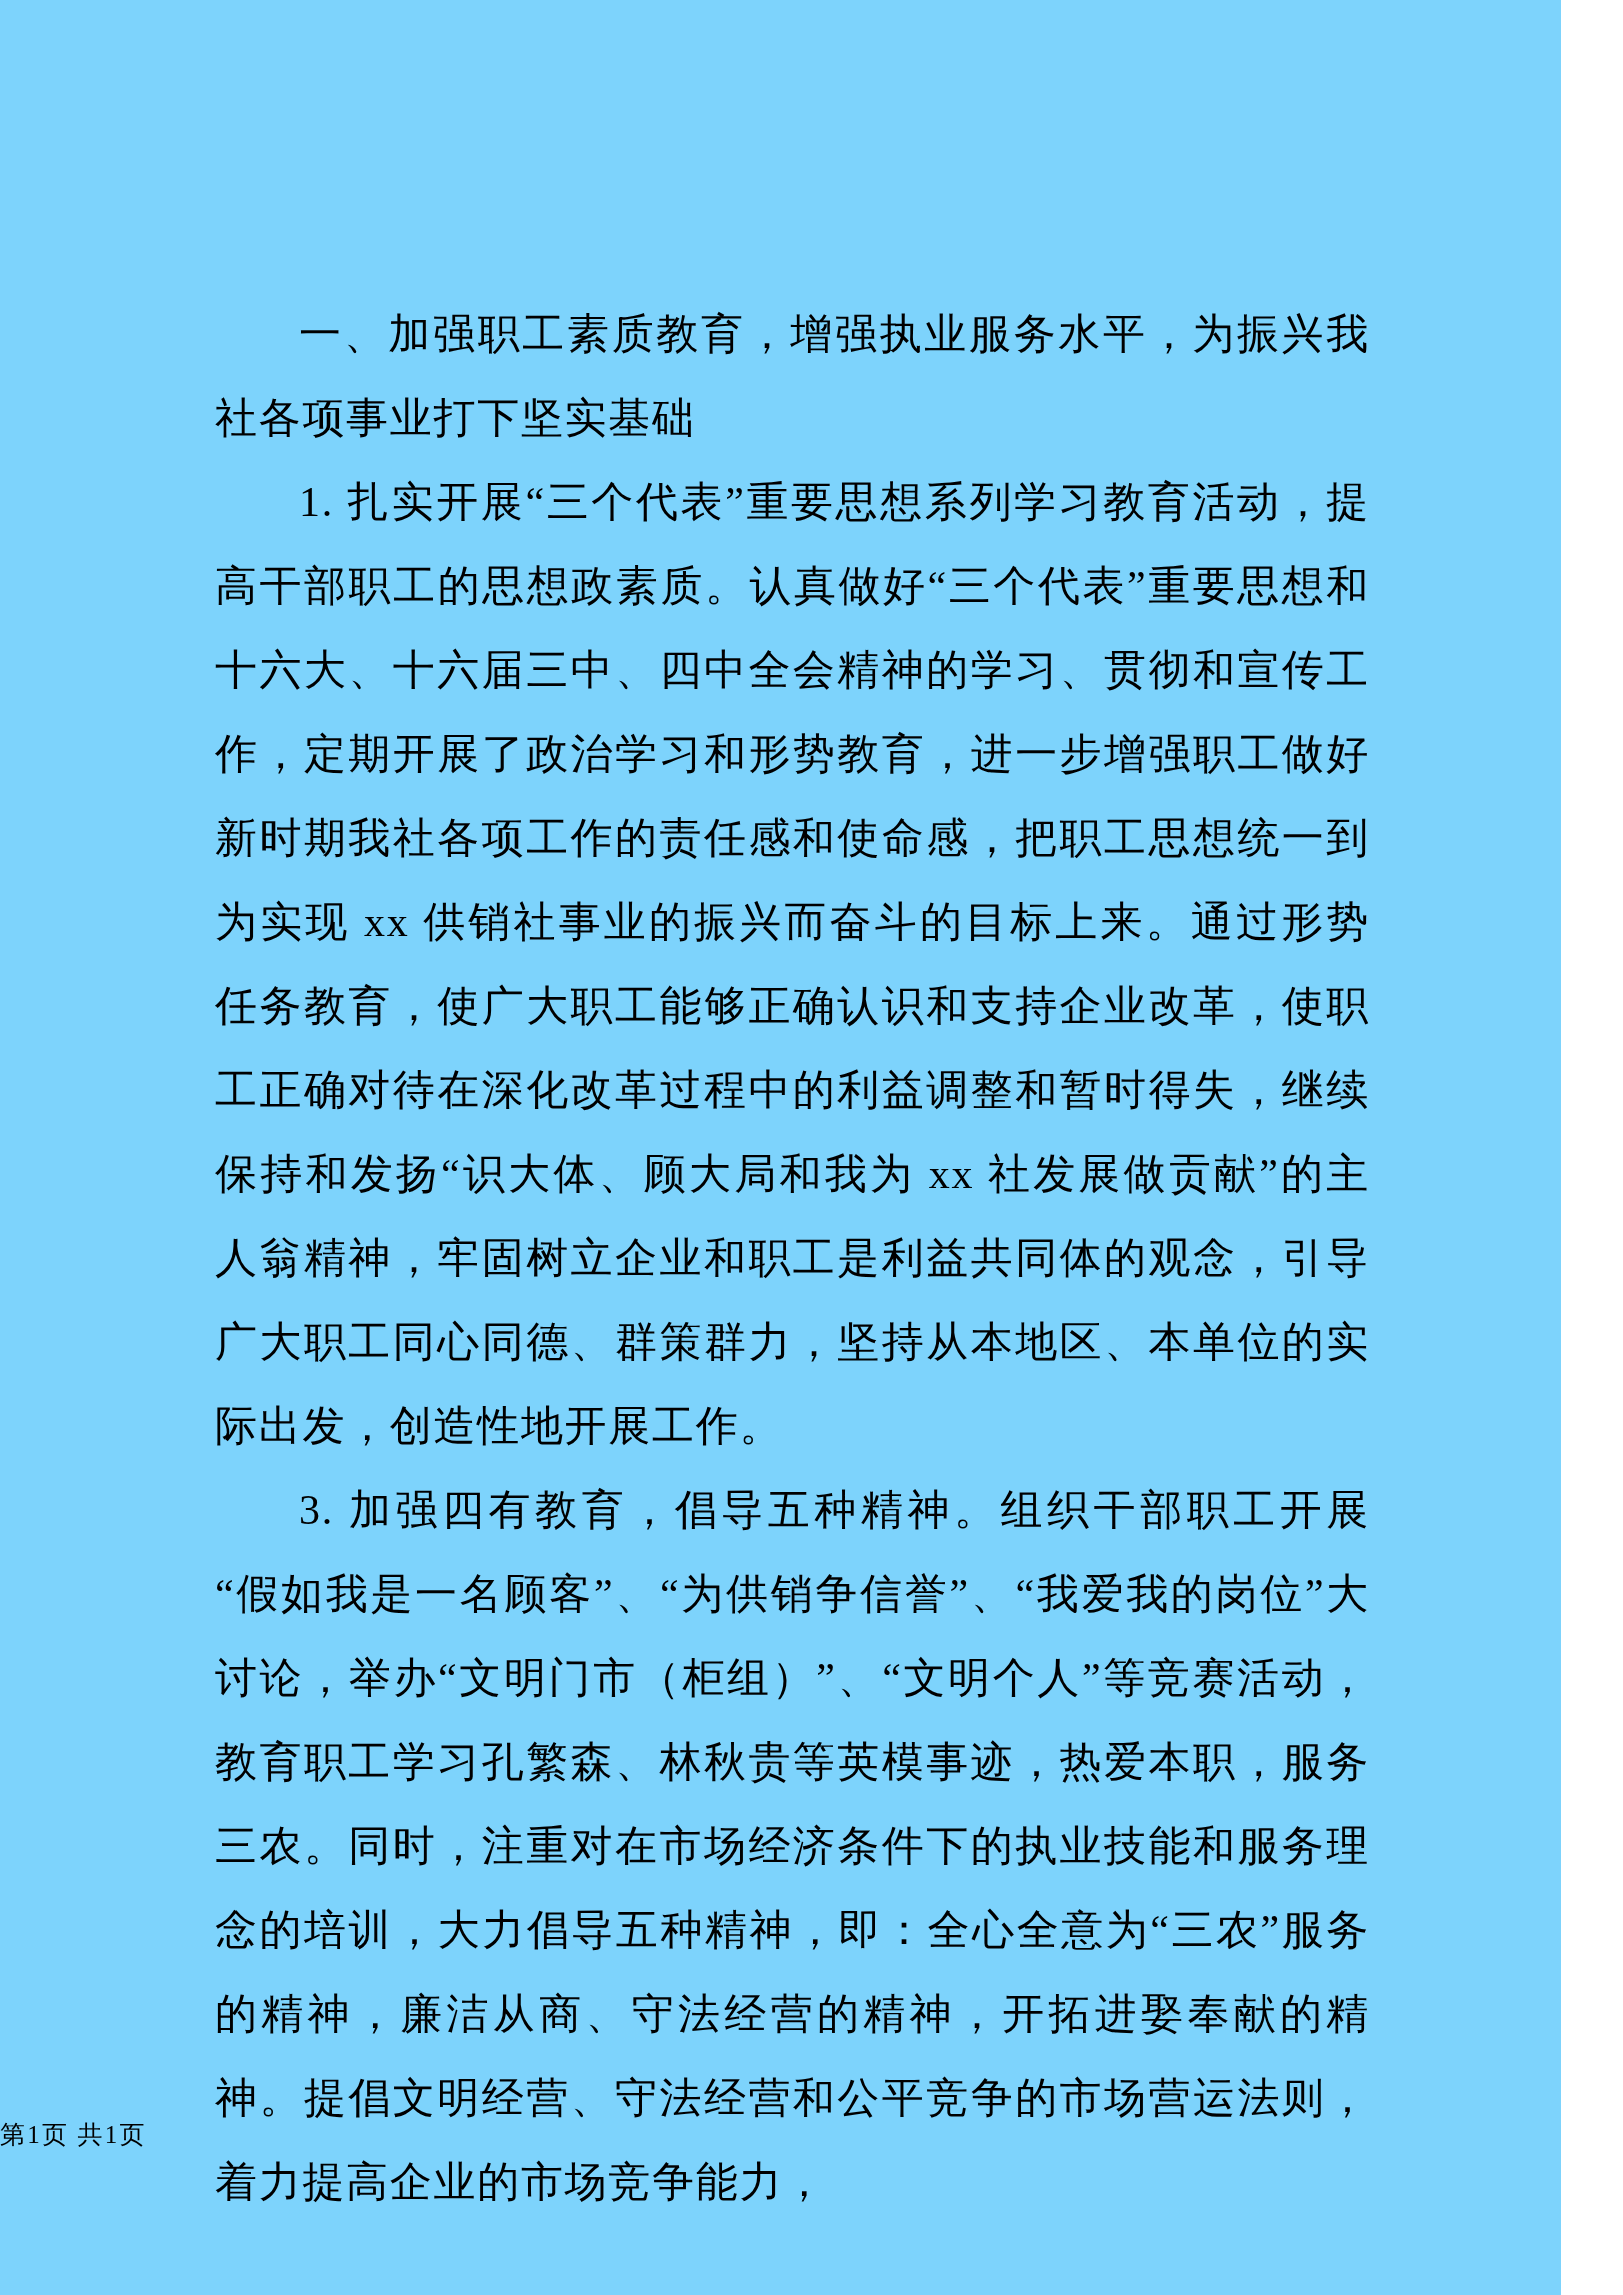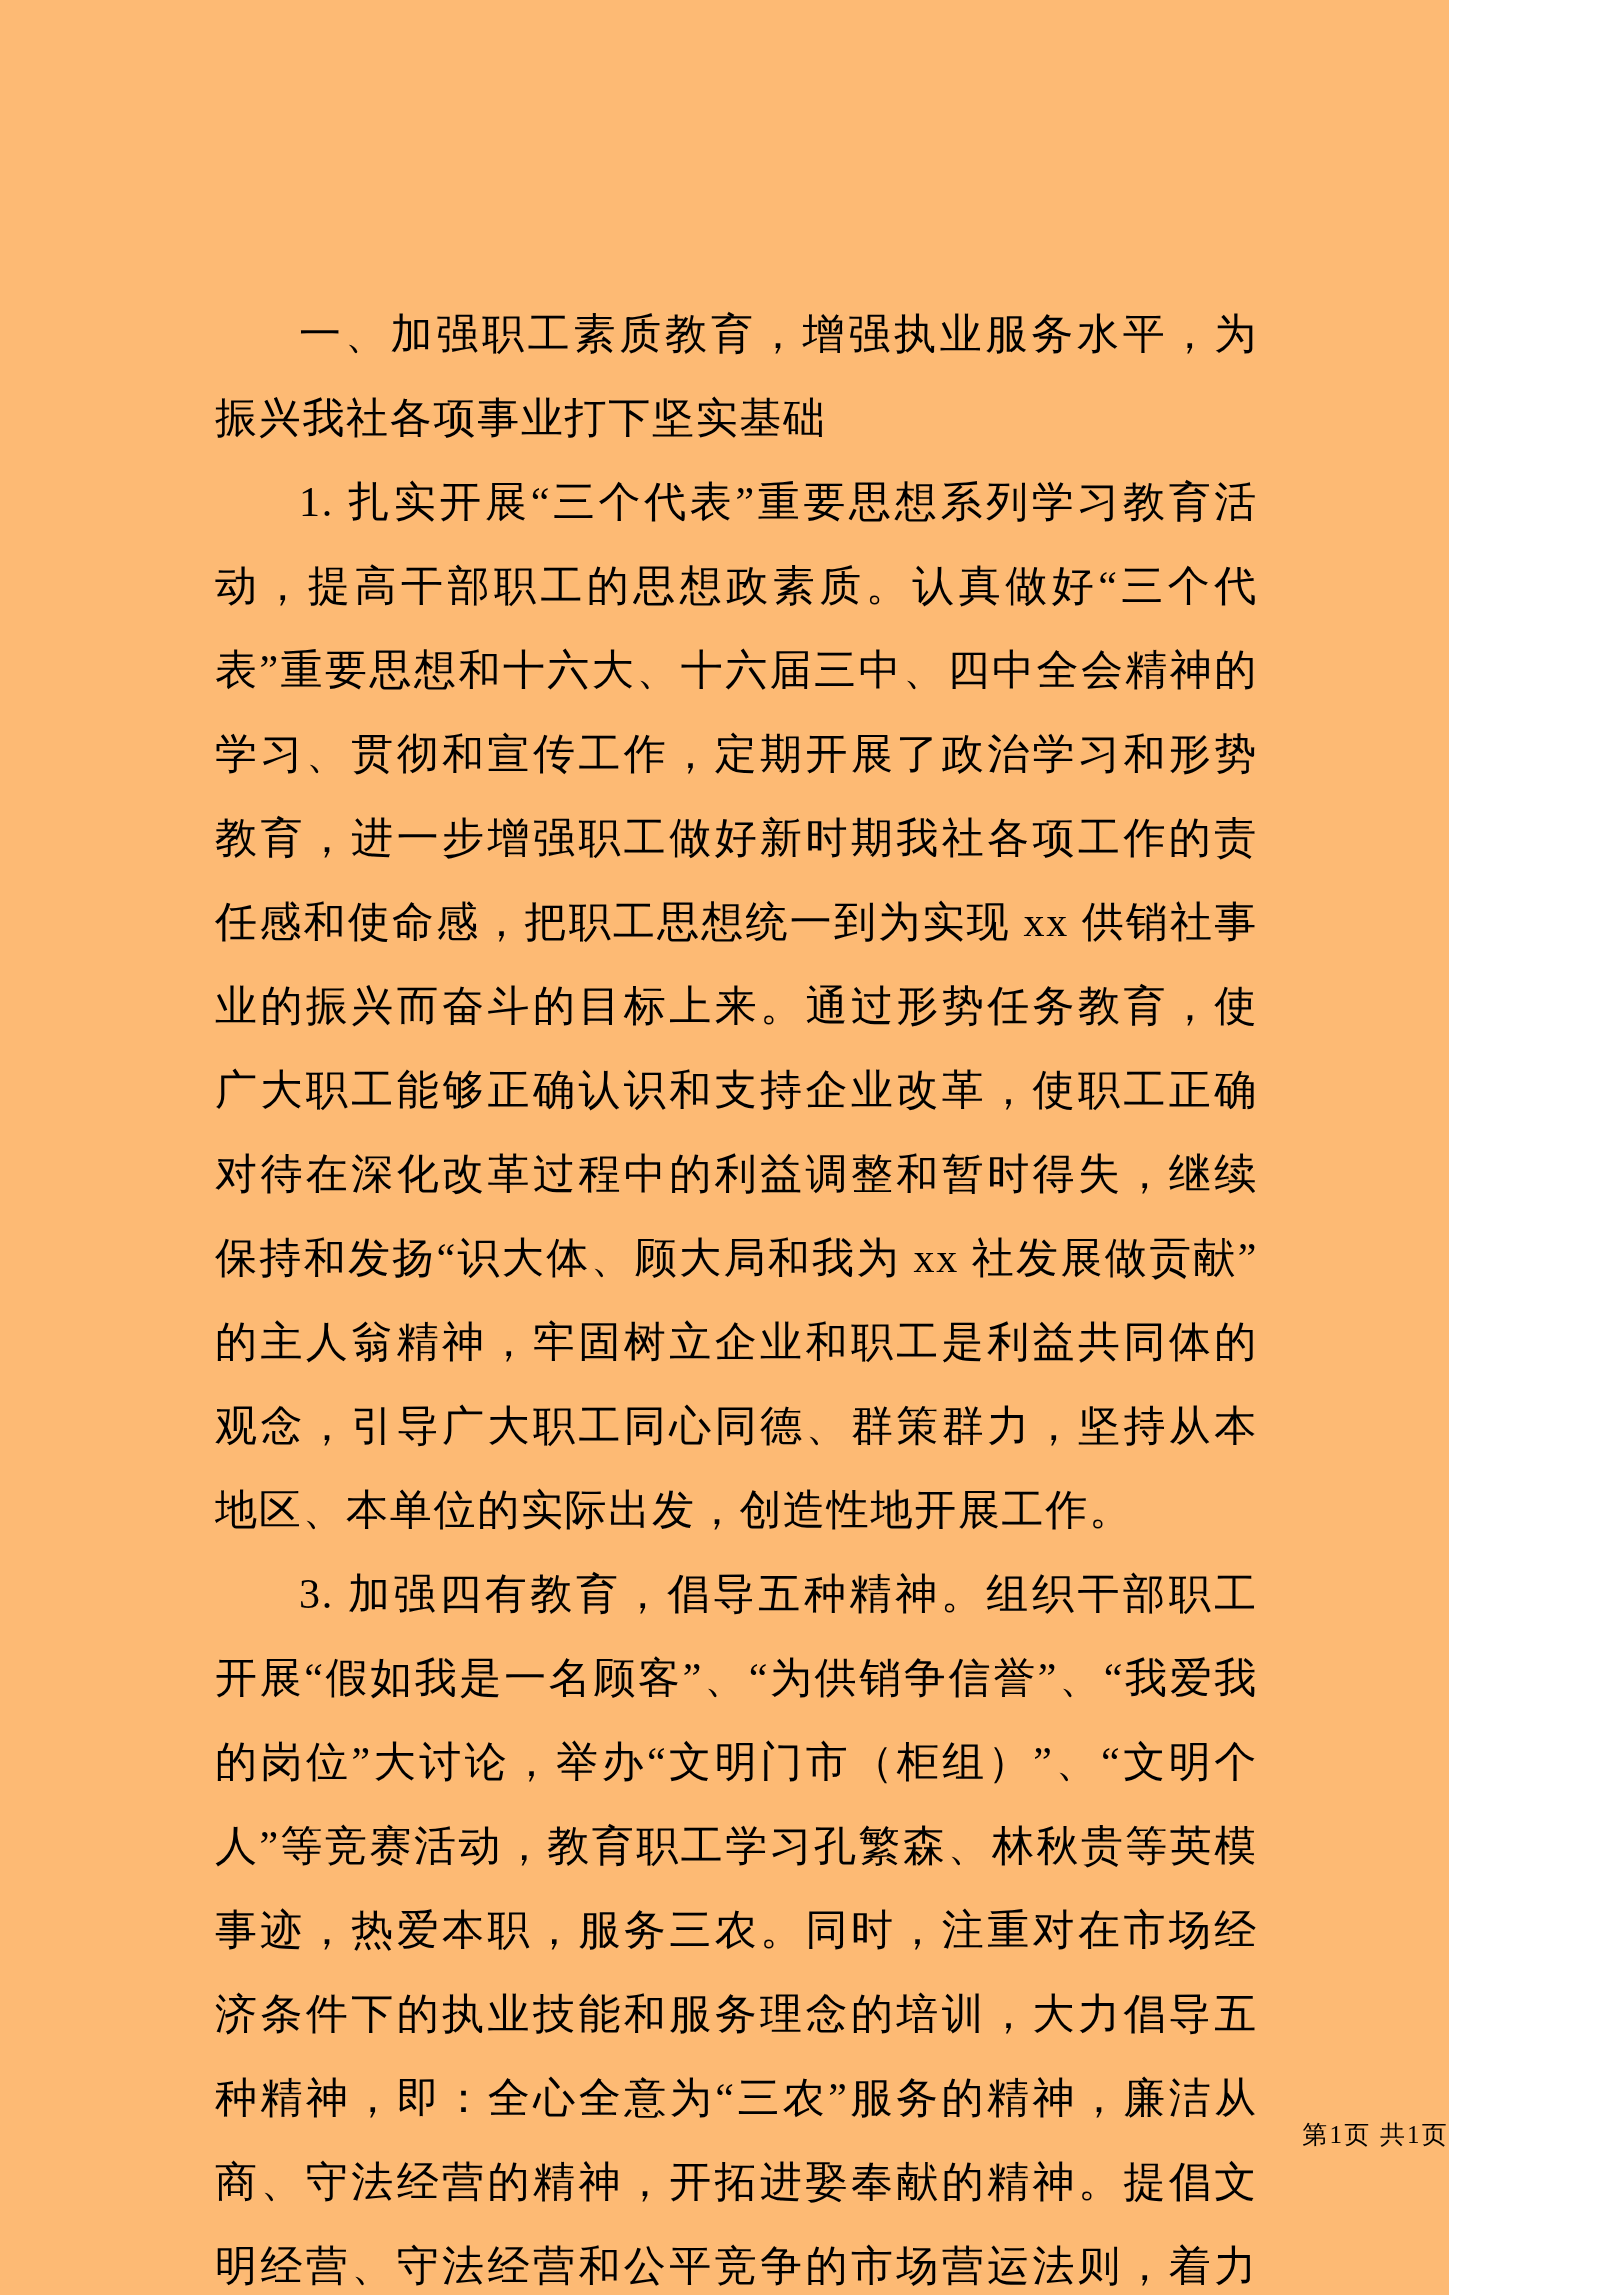--- a/index.html
+++ b/index.html
@@ -2,23 +2,23 @@
 <html lang="zh" style="font-size:9px"><head>
 <meta charset="utf-8">
 <style>
   html, body {
     margin: 0;
     padding: 0;
     background: #ffffff;
   }
   .document-page {
     position: relative;
-    width: 1449px;
+    width: 1561px;
     height: 2295px;
-    background: #fdba74;
+    background: #7dd3fc;
     overflow: hidden;
     font-family: "Liberation Serif", "DejaVu Serif", serif;
     color: #000000;
     box-sizing: border-box;
   }
   .document-body {
     position: absolute;
     top: 292px;
     left: 215px;
     right: 191px;
@@ -32,21 +32,21 @@
     text-align: justify;
     text-justify: inter-ideograph;
     text-indent: 2em;
     word-break: break-all;
   }
   .page-footer {
     position: absolute;
     bottom: 143px;
     left: 0;
     width: 100%;
-    text-align: right;
+    text-align: left;
     font-size: 25px;
     line-height: 34px;
     letter-spacing: 2.2px;
     color: #000000;
     font-family: "Liberation Serif", "DejaVu Serif", serif;
   }
 </style>
 </head>
 <body>
 

